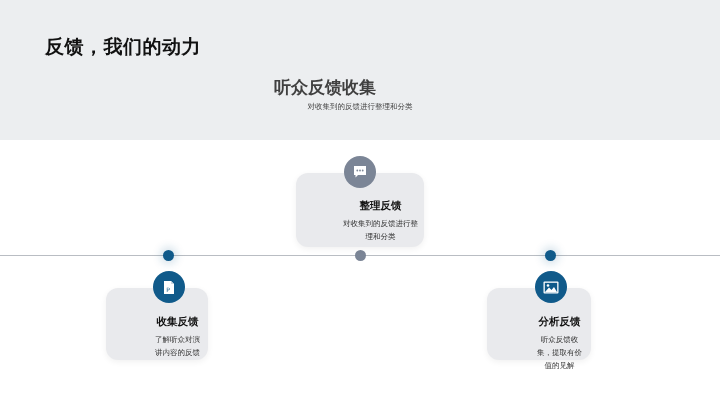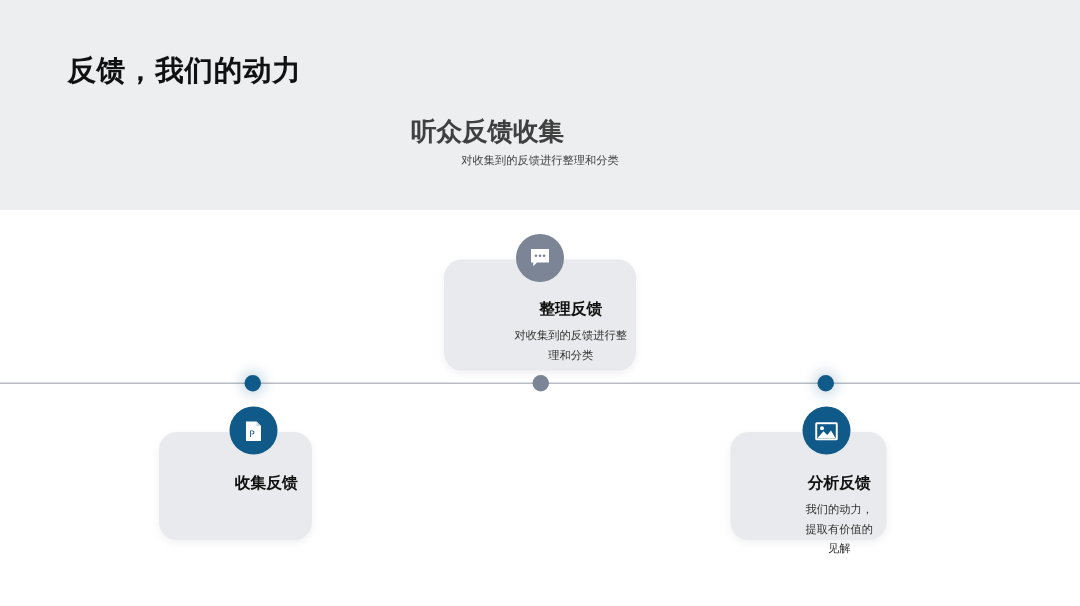--- a/index.html
+++ b/index.html
@@ -76,32 +76,33 @@
   <svg width="16" height="14" viewBox="0 0 16 14">
     <path d="M2 1 H14 V10 H6 L3.5 12.5 V10 H2 Z" fill="#ffffff"></path>
     <circle cx="5.3" cy="5.5" r="0.9" fill="#7b8596"></circle>
     <circle cx="8" cy="5.5" r="0.9" fill="#7b8596"></circle>
     <circle cx="10.7" cy="5.5" r="0.9" fill="#7b8596"></circle>
   </svg>
 </div>
 
 <div class="card" style="left:106px; top:288px; width:102px; height:72px; padding-top:27px;">
   <div class="c-title">收集反馈</div>
+  <div class="c-desc">了解听众对演讲内容的反馈</div>
 </div>
 <div class="icon-circle blue" style="left:153px; top:271px;">
   <svg width="12" height="15" viewBox="0 0 12 15">
     <path d="M1 1 H8 L11 4 V14 H1 Z" fill="#ffffff"></path>
     <path d="M8 1 V4 H11" fill="#cfd8e0"></path>
     <text x="3.2" y="11.5" font-size="6" font-family="DejaVu Sans, sans-serif" fill="#105a8a">P</text>
   </svg>
 </div>
 
 <div class="card" style="left:487px; top:288px; width:104px; height:72px; padding-top:27px;">
   <div class="c-title">分析反馈</div>
-  <div class="c-desc">我们的动力，提取有价值的见解</div>
+  <div class="c-desc">听众反馈收集，提取有价值的见解</div>
 </div>
 <div class="icon-circle blue" style="left:535px; top:271px;">
   <svg width="16" height="13" viewBox="0 0 16 13">
     <rect x="0.5" y="0.5" width="15" height="12" rx="1" fill="#ffffff"></rect>
     <rect x="1.8" y="1.8" width="12.4" height="9.4" fill="#105a8a"></rect>
     <circle cx="5" cy="4.5" r="1.3" fill="#ffffff"></circle>
     <path d="M2 11 L6 6.5 L8.5 9 L11 6 L14 11 Z" fill="#ffffff"></path>
   </svg>
 </div>
 

